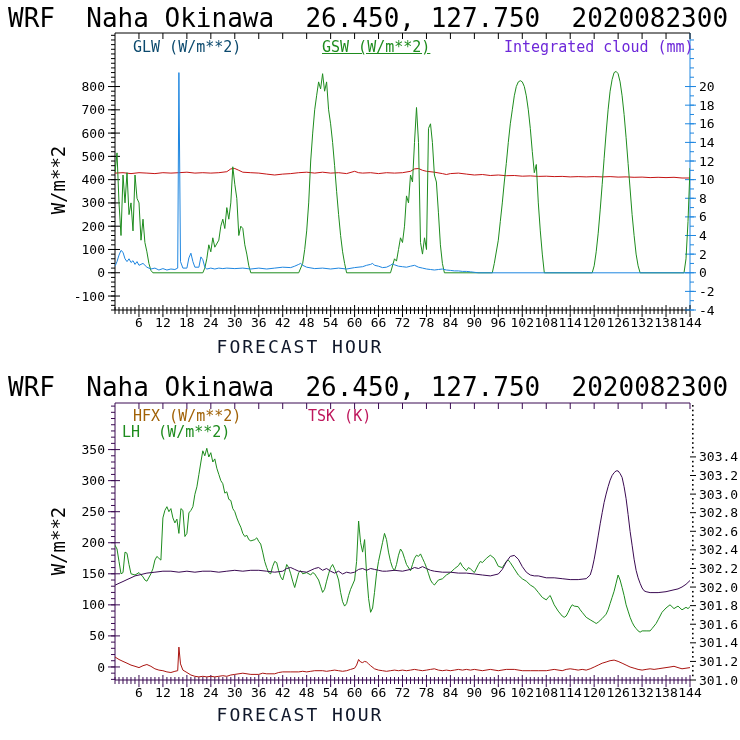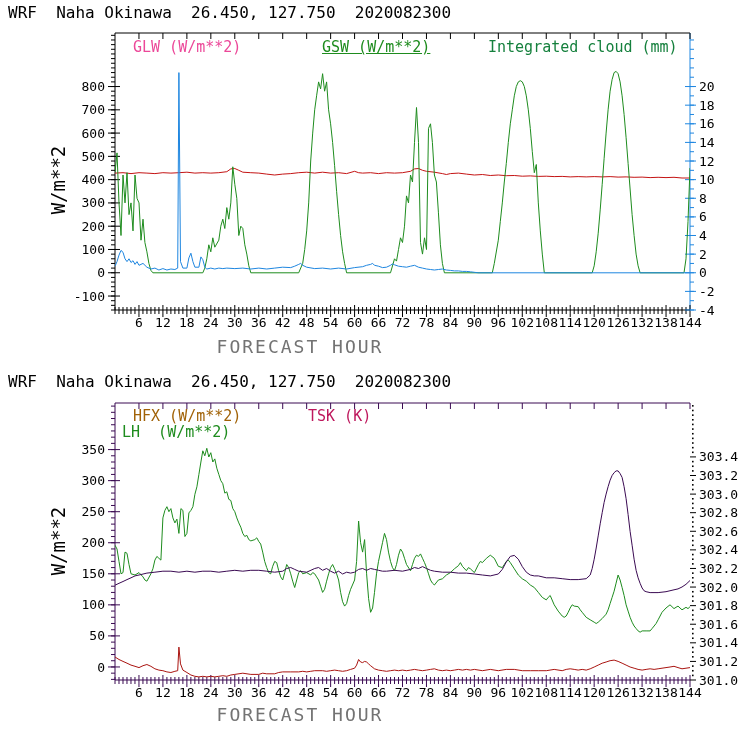--- a/index.html
+++ b/index.html
@@ -1,21 +1,21 @@
 <!DOCTYPE html>
 <html><head>
 <meta charset="utf-8">
 <style>
   html,body{margin:0;padding:0;background:#ffffff;}
   #page{position:relative;width:740px;height:740px;background:#fff;overflow:hidden;
         font-family:"DejaVu Sans Mono",monospace;}
   #canvas{position:absolute;left:0;top:0;}
-  .title{position:absolute;left:8px;font-size:16px;color:#000;white-space:pre;letter-spacing:0px;}
+  .title{position:absolute;left:8px;font-size:26px;color:#000;white-space:pre;letter-spacing:0px;}
   .legend-item{position:absolute;font-size:15px;white-space:pre;}
-  .xlabel{position:absolute;width:600px;text-align:center;font-size:18px;color:#737373;letter-spacing:2px;}
+  .xlabel{position:absolute;width:600px;text-align:center;font-size:18px;color:#0f172a;letter-spacing:2px;}
   .ylab{position:absolute;font-size:19px;color:#000;transform:translate(-50%,-50%) rotate(-90deg);white-space:pre;}
 </style>
 </head>
 <body>
 
 <div id="page">
   <svg id="canvas" width="740" height="740">
       <line x1="115" y1="33" x2="115" y2="310" stroke="#000000" stroke-width="1"></line>
       <line x1="115" y1="33" x2="690" y2="33" stroke="#000000" stroke-width="1"></line>
       <line x1="115" y1="310" x2="690" y2="310" stroke="#000000" stroke-width="1"></line>
@@ -689,23 +689,23 @@
         <rect x="115" y="403" width="575" height="277"></rect>
       </clipPath>
       <polyline points="115.0,657.0 119.0,659.5 123.0,661.4 127.0,663.2 131.0,665.1 135.0,666.3 139.0,667.6 143.0,665.7 146.9,664.5 150.9,666.3 154.9,668.8 158.9,670.1 162.9,670.7 166.9,671.9 170.9,672.5 174.9,671.3 177.7,670.7 178.9,647.1 180.5,663.9 182.9,670.1 186.9,672.5 190.9,675.0 194.9,676.3 198.9,676.9 202.8,676.3 206.8,676.9 210.8,676.3 214.8,676.9 218.8,676.3 222.8,675.7 226.8,676.3 230.8,675.0 234.8,674.4 242.8,673.2 250.8,674.4 258.8,674.4 262.7,673.2 266.7,673.8 274.7,673.8 278.7,672.5 282.7,671.9 290.7,671.9 298.7,671.9 302.7,671.3 306.7,671.9 310.7,671.3 314.7,670.7 322.6,670.7 326.6,671.3 330.6,670.7 334.6,670.1 338.6,670.7 342.6,671.3 346.6,670.7 350.6,669.4 354.6,668.2 356.6,665.1 358.6,659.5 360.6,662.0 362.6,662.6 364.6,661.4 366.6,662.0 368.6,663.9 370.6,665.7 374.5,668.8 378.5,670.1 382.5,670.7 386.5,671.3 390.5,670.7 394.5,670.1 398.5,670.7 402.5,670.1 406.5,670.7 410.5,670.1 414.5,669.4 418.5,670.1 422.5,670.7 426.5,670.1 430.5,669.4 434.4,668.8 438.4,670.1 442.4,670.7 446.4,670.1 450.4,670.7 454.4,670.1 458.4,669.4 462.4,670.1 466.4,669.4 470.4,670.1 474.4,669.4 482.4,670.7 490.3,669.4 498.3,670.7 506.3,669.4 514.3,669.4 522.3,670.7 530.3,670.7 538.3,670.7 546.3,670.7 554.2,669.4 562.2,670.7 566.2,669.4 570.2,668.8 574.2,669.4 578.2,670.1 582.2,669.4 586.2,670.1 590.2,668.8 594.2,667.0 598.2,665.1 602.2,663.2 606.1,662.0 610.1,660.7 614.1,660.1 618.1,661.4 622.1,663.2 626.1,665.1 630.1,667.0 634.1,668.2 638.1,669.4 642.1,670.1 646.1,669.4 650.1,668.8 654.1,669.4 658.1,668.8 662.0,668.2 666.0,667.6 670.0,667.0 674.0,666.3 678.0,667.6 682.0,668.8 686.0,668.2 690.0,667.6" fill="none" stroke="#aa1410" stroke-width="1" clip-path="url(#clip1)"></polyline>
       <polyline points="115.0,545.2 117.0,549.0 119.0,561.4 121.0,573.8 123.0,572.6 125.0,552.1 127.0,553.3 129.0,564.5 131.0,573.8 135.0,575.0 139.0,572.6 143.0,576.9 144.9,580.0 146.9,581.2 150.9,573.8 152.9,568.8 154.9,560.1 156.9,556.4 158.9,558.3 160.9,560.1 162.9,517.9 164.9,510.4 166.9,506.7 168.9,511.7 170.9,508.6 172.9,517.9 174.9,522.9 176.9,519.1 178.9,533.4 180.9,508.6 182.9,510.4 184.9,536.5 186.9,533.4 188.9,512.9 190.9,510.4 192.9,506.7 194.9,494.3 196.9,486.8 198.9,474.4 200.9,462.0 202.8,450.8 204.8,455.8 206.8,448.3 208.8,457.0 210.8,452.7 212.8,462.0 214.8,458.9 216.8,468.2 218.8,474.4 220.8,480.6 222.8,483.7 224.8,493.1 226.8,491.8 228.8,499.3 230.8,500.5 232.8,508.6 234.8,511.7 236.8,517.9 238.8,522.9 240.8,527.2 242.8,533.4 244.8,536.5 246.8,535.3 248.8,539.6 250.8,540.9 254.8,539.6 256.8,537.8 258.8,541.5 260.7,544.0 262.7,552.1 264.7,561.4 266.7,567.6 268.7,572.6 270.7,573.8 272.7,566.3 274.7,561.4 276.7,562.6 278.7,570.7 280.7,576.9 282.7,580.0 284.7,572.6 286.7,564.5 288.7,567.6 290.7,573.8 292.7,581.2 294.7,587.5 296.7,580.0 298.7,572.6 300.7,570.7 302.7,573.8 306.7,572.6 310.7,575.0 312.7,572.6 314.7,573.8 316.6,576.9 318.6,580.0 320.6,586.2 322.6,592.4 324.6,589.3 326.6,581.2 328.6,573.8 330.6,567.6 332.6,564.5 334.6,568.8 336.6,573.8 338.6,580.0 340.6,592.4 342.6,601.7 344.6,606.1 346.6,603.6 348.6,595.5 350.6,589.3 354.6,580.0 356.6,561.4 358.6,521.0 360.6,542.7 362.6,552.1 364.6,539.6 366.6,573.8 368.6,598.6 370.6,612.3 372.6,608.0 374.5,592.4 376.5,573.8 378.5,561.4 380.5,552.1 382.5,542.7 384.5,533.4 386.5,539.6 388.5,552.1 390.5,561.4 392.5,567.6 394.5,570.7 396.5,564.5 398.5,555.2 400.5,549.0 402.5,552.1 404.5,558.3 406.5,564.5 410.5,570.7 412.5,564.5 414.5,558.3 416.5,555.2 418.5,556.4 420.5,553.9 422.5,558.3 424.5,562.6 426.5,567.6 428.5,573.8 430.5,580.0 432.4,583.1 434.4,585.0 438.4,580.0 442.4,578.8 446.4,575.0 450.4,572.6 454.4,568.8 458.4,565.7 460.4,562.6 462.4,566.3 466.4,570.7 468.4,567.6 470.4,568.8 474.4,572.6 478.4,564.5 480.4,561.4 482.4,562.6 486.4,558.3 490.3,555.2 494.3,558.3 498.3,566.3 502.3,567.6 504.3,564.5 506.3,561.4 508.3,560.1 510.3,562.6 514.3,568.8 518.3,575.0 522.3,578.8 526.3,581.2 530.3,585.0 534.3,587.5 538.3,592.4 542.3,597.4 546.3,599.9 548.2,597.4 550.2,595.5 554.2,604.8 558.2,611.1 562.2,616.0 564.2,617.3 566.2,616.0 568.2,612.3 570.2,608.0 572.2,604.8 574.2,606.1 578.2,606.7 580.2,609.8 582.2,612.3 586.2,617.3 590.2,619.8 594.2,622.2 596.2,623.5 598.2,622.2 602.2,618.5 606.1,614.2 608.1,609.8 610.1,603.6 612.1,597.4 614.1,591.2 616.1,583.1 618.1,575.0 620.1,580.0 622.1,587.5 624.1,595.5 626.1,604.8 628.1,611.1 630.1,617.3 632.1,622.2 634.1,626.0 636.1,628.5 638.1,630.9 640.1,632.2 642.1,630.9 646.1,630.9 650.1,630.9 652.1,628.5 654.1,626.0 656.1,623.5 658.1,619.8 660.1,616.0 662.0,612.3 666.0,608.0 670.0,604.8 672.0,606.7 674.0,608.6 676.0,607.3 678.0,606.1 680.0,608.0 682.0,609.8 684.0,608.6 686.0,607.3 688.0,608.6 690.0,606.7" fill="none" stroke="#1e8c1e" stroke-width="1" clip-path="url(#clip1)"></polyline>
       <polyline points="115.0,585.2 119.0,583.3 123.0,581.5 127.0,579.6 131.0,577.8 135.0,575.9 139.0,575.0 146.9,573.1 154.9,572.2 162.9,571.2 170.9,571.2 178.9,572.2 186.9,571.2 194.9,572.2 202.8,571.2 210.8,571.2 218.8,572.2 226.8,571.2 234.8,570.3 242.8,571.2 250.8,570.3 258.8,570.3 266.7,571.2 274.7,572.2 282.7,571.2 286.7,568.5 290.7,567.5 294.7,569.4 298.7,571.2 306.7,572.2 314.7,568.5 318.6,567.5 322.6,570.3 326.6,568.5 330.6,571.2 334.6,573.1 338.6,571.2 342.6,574.0 346.6,572.2 350.6,573.1 354.6,572.2 358.6,569.4 362.6,568.5 366.6,570.3 370.6,568.5 374.5,569.4 378.5,570.3 382.5,571.2 386.5,571.2 394.5,570.3 402.5,571.2 410.5,569.4 414.5,567.5 418.5,568.5 422.5,566.6 426.5,568.5 430.5,570.3 434.4,571.2 442.4,572.2 450.4,572.2 458.4,573.1 466.4,573.1 474.4,574.0 482.4,575.0 490.3,575.9 498.3,574.0 502.3,569.4 506.3,561.9 510.3,556.4 514.3,555.4 518.3,559.2 522.3,566.6 526.3,572.2 530.3,575.0 534.3,575.9 538.3,575.9 546.3,577.8 554.2,577.8 562.2,578.7 570.2,579.6 578.2,579.6 586.2,578.7 590.2,575.0 592.2,568.5 594.2,559.2 596.2,548.0 598.2,535.9 600.2,523.8 602.2,512.7 604.1,502.5 606.1,494.1 608.1,486.7 610.1,480.2 612.1,475.5 614.1,472.7 616.1,470.9 618.1,470.9 620.1,473.6 622.1,477.4 624.1,486.7 626.1,498.7 628.1,514.5 630.1,531.3 632.1,545.2 634.1,559.2 636.1,570.3 638.1,577.8 640.1,583.3 642.1,588.0 644.1,590.8 646.1,591.7 650.1,592.6 658.1,592.6 666.0,591.7 674.0,589.8 678.0,588.9 682.0,587.0 686.0,584.3 690.0,580.5" fill="none" stroke="#3a0a52" stroke-width="1" clip-path="url(#clip1)"></polyline>
     </svg>
 
   <div class="title" style="top:3px;">WRF  Naha Okinawa  26.450, 127.750  2020082300</div>
   <div class="title" style="top:372px;">WRF  Naha Okinawa  26.450, 127.750  2020082300</div>
 
-  <div class="legend-item" style="left: 133px; top: 38px; color: #ec4899;">GLW (W/m**2)</div>
+  <div class="legend-item" style="left: 133px; top: 38px; color: #0c4a6e;">GLW (W/m**2)</div>
   <div class="legend-item" style="left: 322px; top: 38px; color: rgb(30, 140, 30); text-decoration: underline;">GSW (W/m**2)</div>
-  <div class="legend-item" style="left: 488px; top: 38px; color: #15803d;">Integrated cloud (mm)</div>
+  <div class="legend-item" style="left: 504px; top: 38px; color: #6d28d9;">Integrated cloud (mm)</div>
 
   <div class="legend-item" style="left: 133px; top: 407px; color: #a16207;">HFX (W/m**2)</div>
   <div class="legend-item" style="left: 308px; top: 407px; color: #be185d;">TSK (K)</div>
   <div class="legend-item" style="left: 122px; top: 423px; color: rgb(30, 140, 30);">LH  (W/m**2)</div>
 
   <div class="ylab" style="left:58px;top:180px;">W/m**2</div>
   <div class="ylab" style="left:58px;top:541px;">W/m**2</div>
 
   <div class="xlabel" style="top:336px;">FORECAST HOUR</div>
   <div class="xlabel" style="top:704px;">FORECAST HOUR</div>

